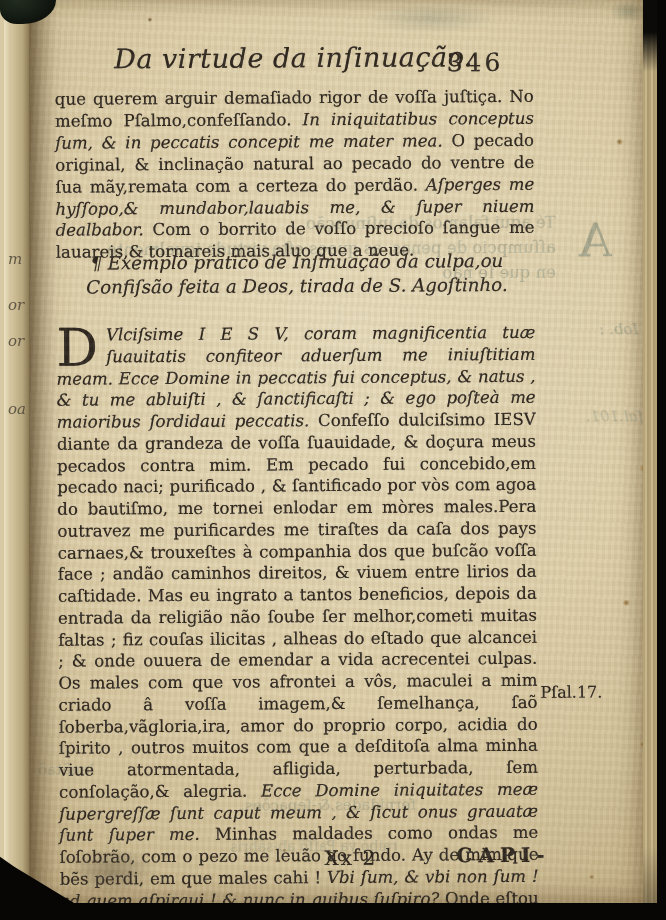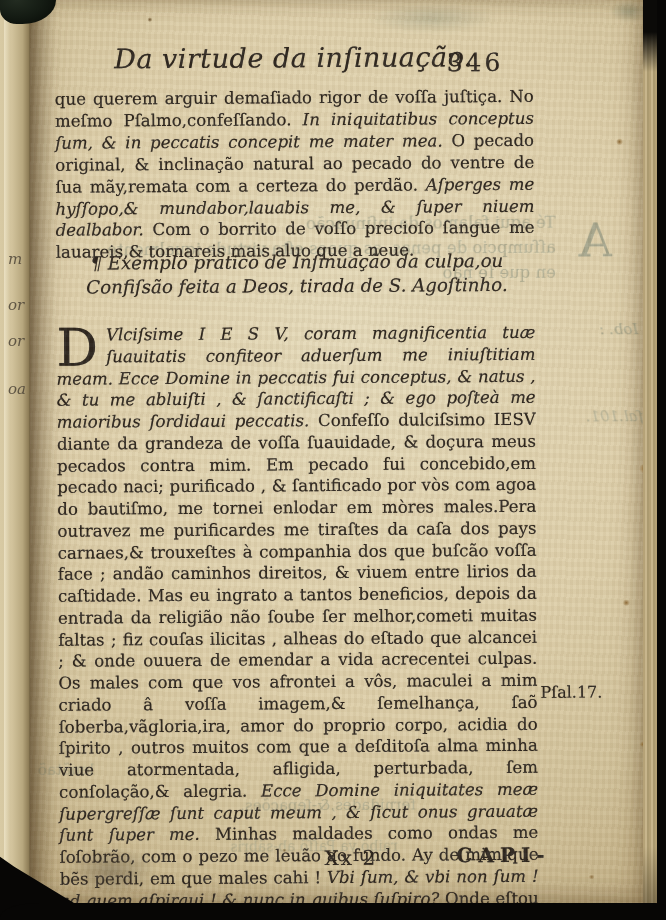--- a/index.html
+++ b/index.html
@@ -72,21 +72,21 @@
 </head>
 <body>
 
 <div class="photo">
 
   <div class="facing">
     <div class="fold"></div>
     <span class="flet" style="top:250px">m</span>
     <span class="flet" style="top:296px">or</span>
     <span class="flet" style="top:332px">or</span>
-    <span class="flet" style="top:380px">oa</span>
+    <span class="flet" style="top:400px">oa</span>
   </div>
 
   <div class="page">
     <div class="content">
 
       <div class="bleed bleed-top">
         <span class="bl">Té aqui falamos da inſinuação</span>
         <span class="bl">aſſumpcio de penas, as quaes eſta virtude igualmente</span>
         <span class="bl">en que ſe não</span>
       </div>

